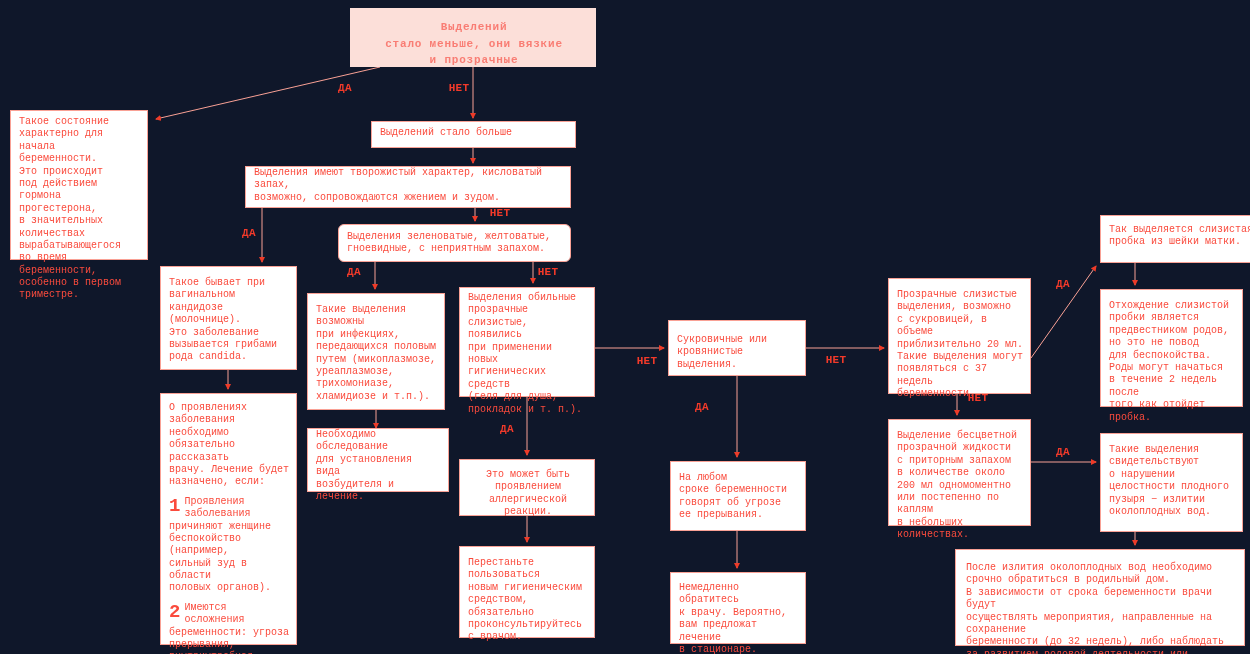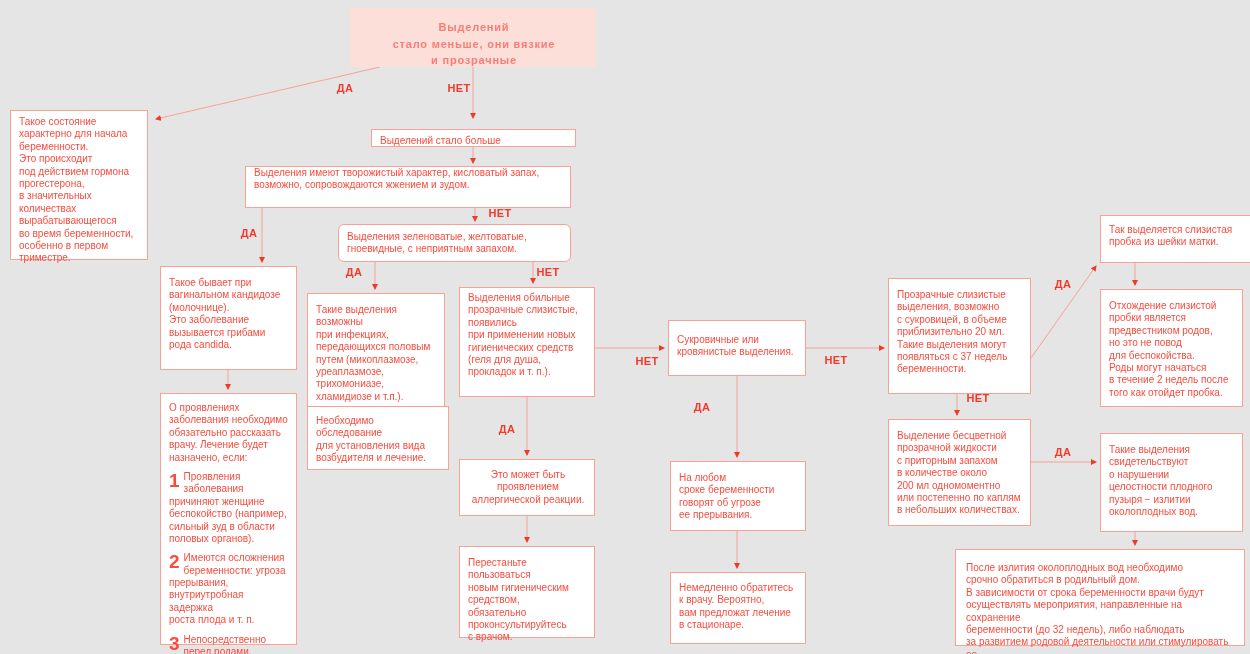--- a/index.html
+++ b/index.html
@@ -1,22 +1,22 @@
 <!DOCTYPE html>
 <html style="--text: #fa4b3d; --border: #f9a195; --line: #f9a195; --arrow: #ee3b28; --label: #f33a2a; --start_bg: #fcdfd9; --start_text: #f97d74;"><head>
 <meta charset="utf-8">
 <style>
   :root{
     --text:#fa4b3d; --border:#f9a195; --line:#f9a195; --arrow:#ee3b28;
     --label:#f33a2a; --start_bg:#fcdfd9; --start_text:#f97d74;
   }
   html,body{margin:0;padding:0;background:#fff;}
   #canvas{
-    position:relative;width:1250px;height:654px;background:#e5e5e5;overflow:hidden;
-    font-family:Liberation Sans, sans-serif;
+    position:relative;width:1250px;height:654px;background:#0f172a;overflow:hidden;
+    font-family:Liberation Mono, monospace;
   }
   #arrows{position:absolute;left:0;top:0;width:1250px;height:654px;}
   .cline{stroke:var(--line);stroke-width:1;fill:none;}
   .node{
     position:absolute;box-sizing:border-box;background:#fff;
     border:1px solid var(--border);color:var(--text);
     font-size:10px;line-height:1.24;padding:7px 6px 6px 8px;
     white-space:pre-line;
   }
   .start{
@@ -25,27 +25,27 @@
     text-align:center;padding-top:11px;
   }
   .elabel{
     position:absolute;transform:translate(-50%,-50%);
     color:var(--label);font-weight:bold;font-size:11px;letter-spacing:0.3px;
     white-space:nowrap;
   }
   
   .n-start{left:350px;top:8px;width:246px;height:59px;}
   .n-early{left:10px;top:110px;width:138px;height:150px;padding-top:5px;}
-  .n-more{left:371px;top:121px;width:205px;height:18px;padding-top:5px;margin-top:8px;}
+  .n-more{left:371px;top:121px;width:205px;height:27px;padding-top:5px;}
   .n-curdy{left:245px;top:166px;width:326px;height:42px;padding-top:0;}
   .n-green{left:338px;top:224px;width:233px;height:38px;padding-top:6px;border-radius:6px;}
   .n-cand{left:160px;top:266px;width:137px;height:104px;padding-top:10px;}
   .n-advice{left:160px;top:393px;width:137px;height:252px;white-space:normal;padding-top:8px;}
   .n-sti{left:307px;top:293px;width:138px;height:117px;padding-top:10px;}
-  .n-stiact{left:307px;top:406px;width:142px;height:64px;padding-top:8px;}
+  .n-stiact{left:307px;top:428px;width:142px;height:64px;padding-top:0;}
   .n-abund{left:459px;top:287px;width:136px;height:110px;padding-top:4px;}
   .n-allergy{left:459px;top:459px;width:136px;height:57px;padding-top:9px;text-align:center;}
   .n-allact{left:459px;top:546px;width:136px;height:92px;padding-top:10px;}
   .n-blood{left:668px;top:320px;width:138px;height:56px;padding-top:13px;}
   .n-threat{left:670px;top:461px;width:136px;height:70px;padding-top:10px;}
   .n-thract{left:670px;top:572px;width:136px;height:72px;padding-top:9px;}
   .n-mucous{left:888px;top:278px;width:143px;height:116px;padding-top:10px;}
   .n-colorless{left:888px;top:419px;width:143px;height:107px;padding-top:10px;}
   .n-plug{left:1100px;top:215px;width:167px;height:48px;padding-top:8px;}
   .n-pluginfo{left:1100px;top:289px;width:143px;height:118px;padding-top:10px;}

